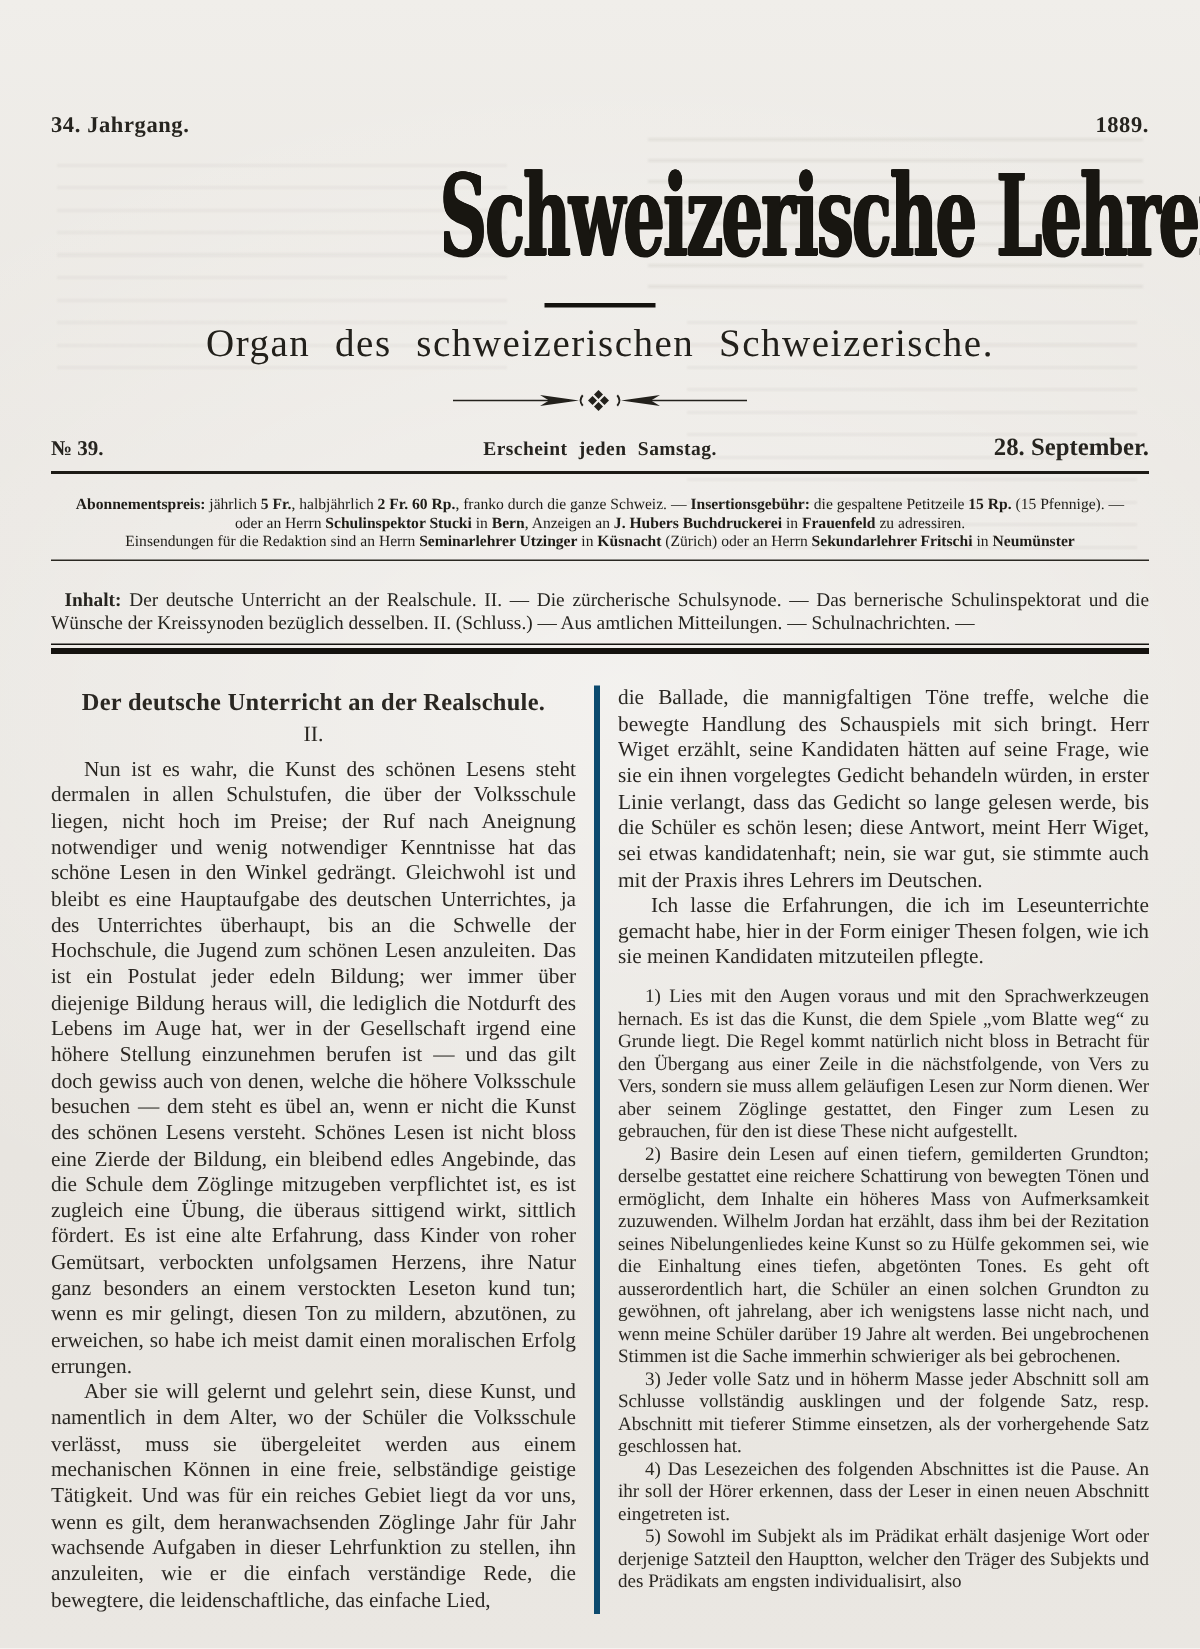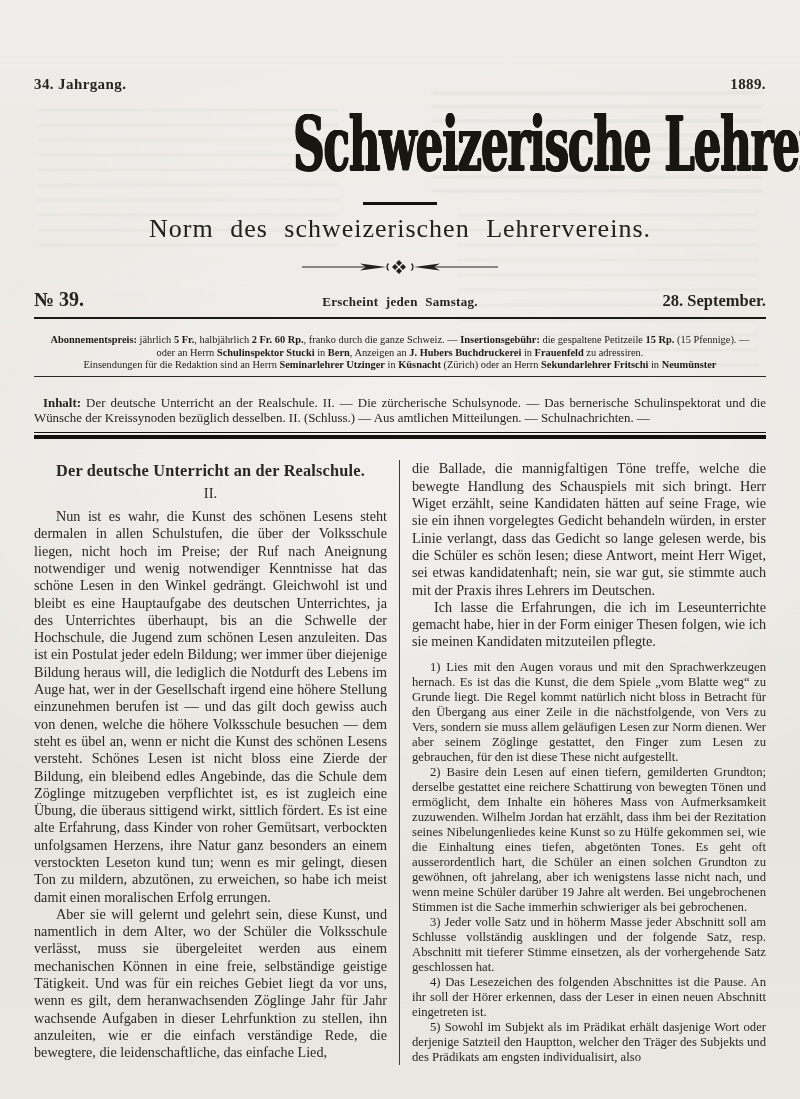--- a/index.html
+++ b/index.html
@@ -29,32 +29,32 @@
     display:inline-block;font-family:"DejaVu Serif",serif;font-weight:bold;font-size:75px;
     letter-spacing:-2px;transform:scaleX(.58);transform-origin:50% 50%;color:#181611;
     text-shadow:.6px 0 currentColor,-.6px 0 currentColor,1.1px 0 currentColor,-1.1px 0 currentColor,0 .5px currentColor;
   }
   .rule-short{width:74px;border-top:3px solid #14120e;margin:13px auto 0;}
   .organ{text-align:center;margin-top:9px;font-size:26px;letter-spacing:1px;word-spacing:9px;color:#22201b;}
   .ornament{display:block;margin:15px auto 0;}
 
   .dateline{display:grid;grid-template-columns:1fr auto 1fr;align-items:baseline;
     margin-top:13px;font-weight:bold;}
-  .dateline .issue-no{font-size:20px;justify-self:start;}
+  .dateline .issue-no{font-size:14px;justify-self:start;}
   .dateline .freq{font-size:13px;word-spacing:4px;letter-spacing:.3px;}
   .dateline .idate{font-size:16.5px;justify-self:end;}
   .rule-a{border-top:2px solid #1c1a15;margin-top:6px;}
   .imprint{margin-top:15px;font-size:10.4px;line-height:12.6px;text-align:center;color:#1e1c17;}
   .rule-b{border-top:1.5px solid #2a2822;margin-top:4px;}
   .toc{margin-top:19px;font-size:12.9px;line-height:15.6px;text-align:justify;text-indent:9px;}
   .rule-heavy{margin-top:5px;border-top:1.5px solid #14120e;height:2.5px;border-bottom:4.5px solid #14120e;}
 
   .cols{display:flex;margin-top:21px;}
   .col{box-sizing:border-box;width:50%;font-size:14.2px;line-height:17.3px;text-align:justify;color:#2a2722;}
-  .col-l{padding-right:12px;border-right:1px solid #0c4a6e;}
+  .col-l{padding-right:12px;border-right:4px solid #0c4a6e;}
   .col-r{padding-left:12px;}
   .article-title{text-align:center;font-weight:bold;font-size:16.3px;letter-spacing:.2px;margin-top:2px;}
   .article-part{text-align:center;font-size:14.5px;margin-top:5px;margin-bottom:6px;}
   .para{margin:0;text-indent:22px;}
   .para.noindent{text-indent:0;}
   .theses{margin-top:9px;font-size:12.7px;line-height:15px;}
   .theses .para{text-indent:18px;}
 </style>
 </head>
 <body>
@@ -69,21 +69,21 @@
     <span>34. Jahrgang.</span>
     <span>1889.</span>
   </div>
 
   <div class="masthead">
     <span class="masthead-text">Schweizerische Lehrerzeitung.</span>
   </div>
 
   <div class="rule-short"></div>
 
-  <div class="organ">Norm des schweizerischen Lehrervereins.</div>
+  <div class="organ">Organ des schweizerischen Schweizerische.</div>
 
   <svg class="ornament" width="200" height="16" viewBox="0 0 200 16">
     <line x1="2" y1="8" x2="66" y2="8" stroke="#23211c" stroke-width="1"></line>
     <polygon points="86,8 60,4.4 66,8 60,11.6" fill="#23211c"></polygon>
     <line x1="198" y1="8" x2="134" y2="8" stroke="#23211c" stroke-width="1"></line>
     <polygon points="114,8 140,4.4 134,8 140,11.6" fill="#23211c"></polygon>
     <path d="M92 8 l3 -3 3 3 -3 3 z" fill="#23211c"></path>
     <path d="M100 8 l3 -3 3 3 -3 3 z" fill="#23211c"></path>
     <path d="M96 4 l3 -3 3 3 -3 3 z" fill="#23211c"></path>
     <path d="M96 12 l3 -3 3 3 -3 3 z" fill="#23211c"></path>

